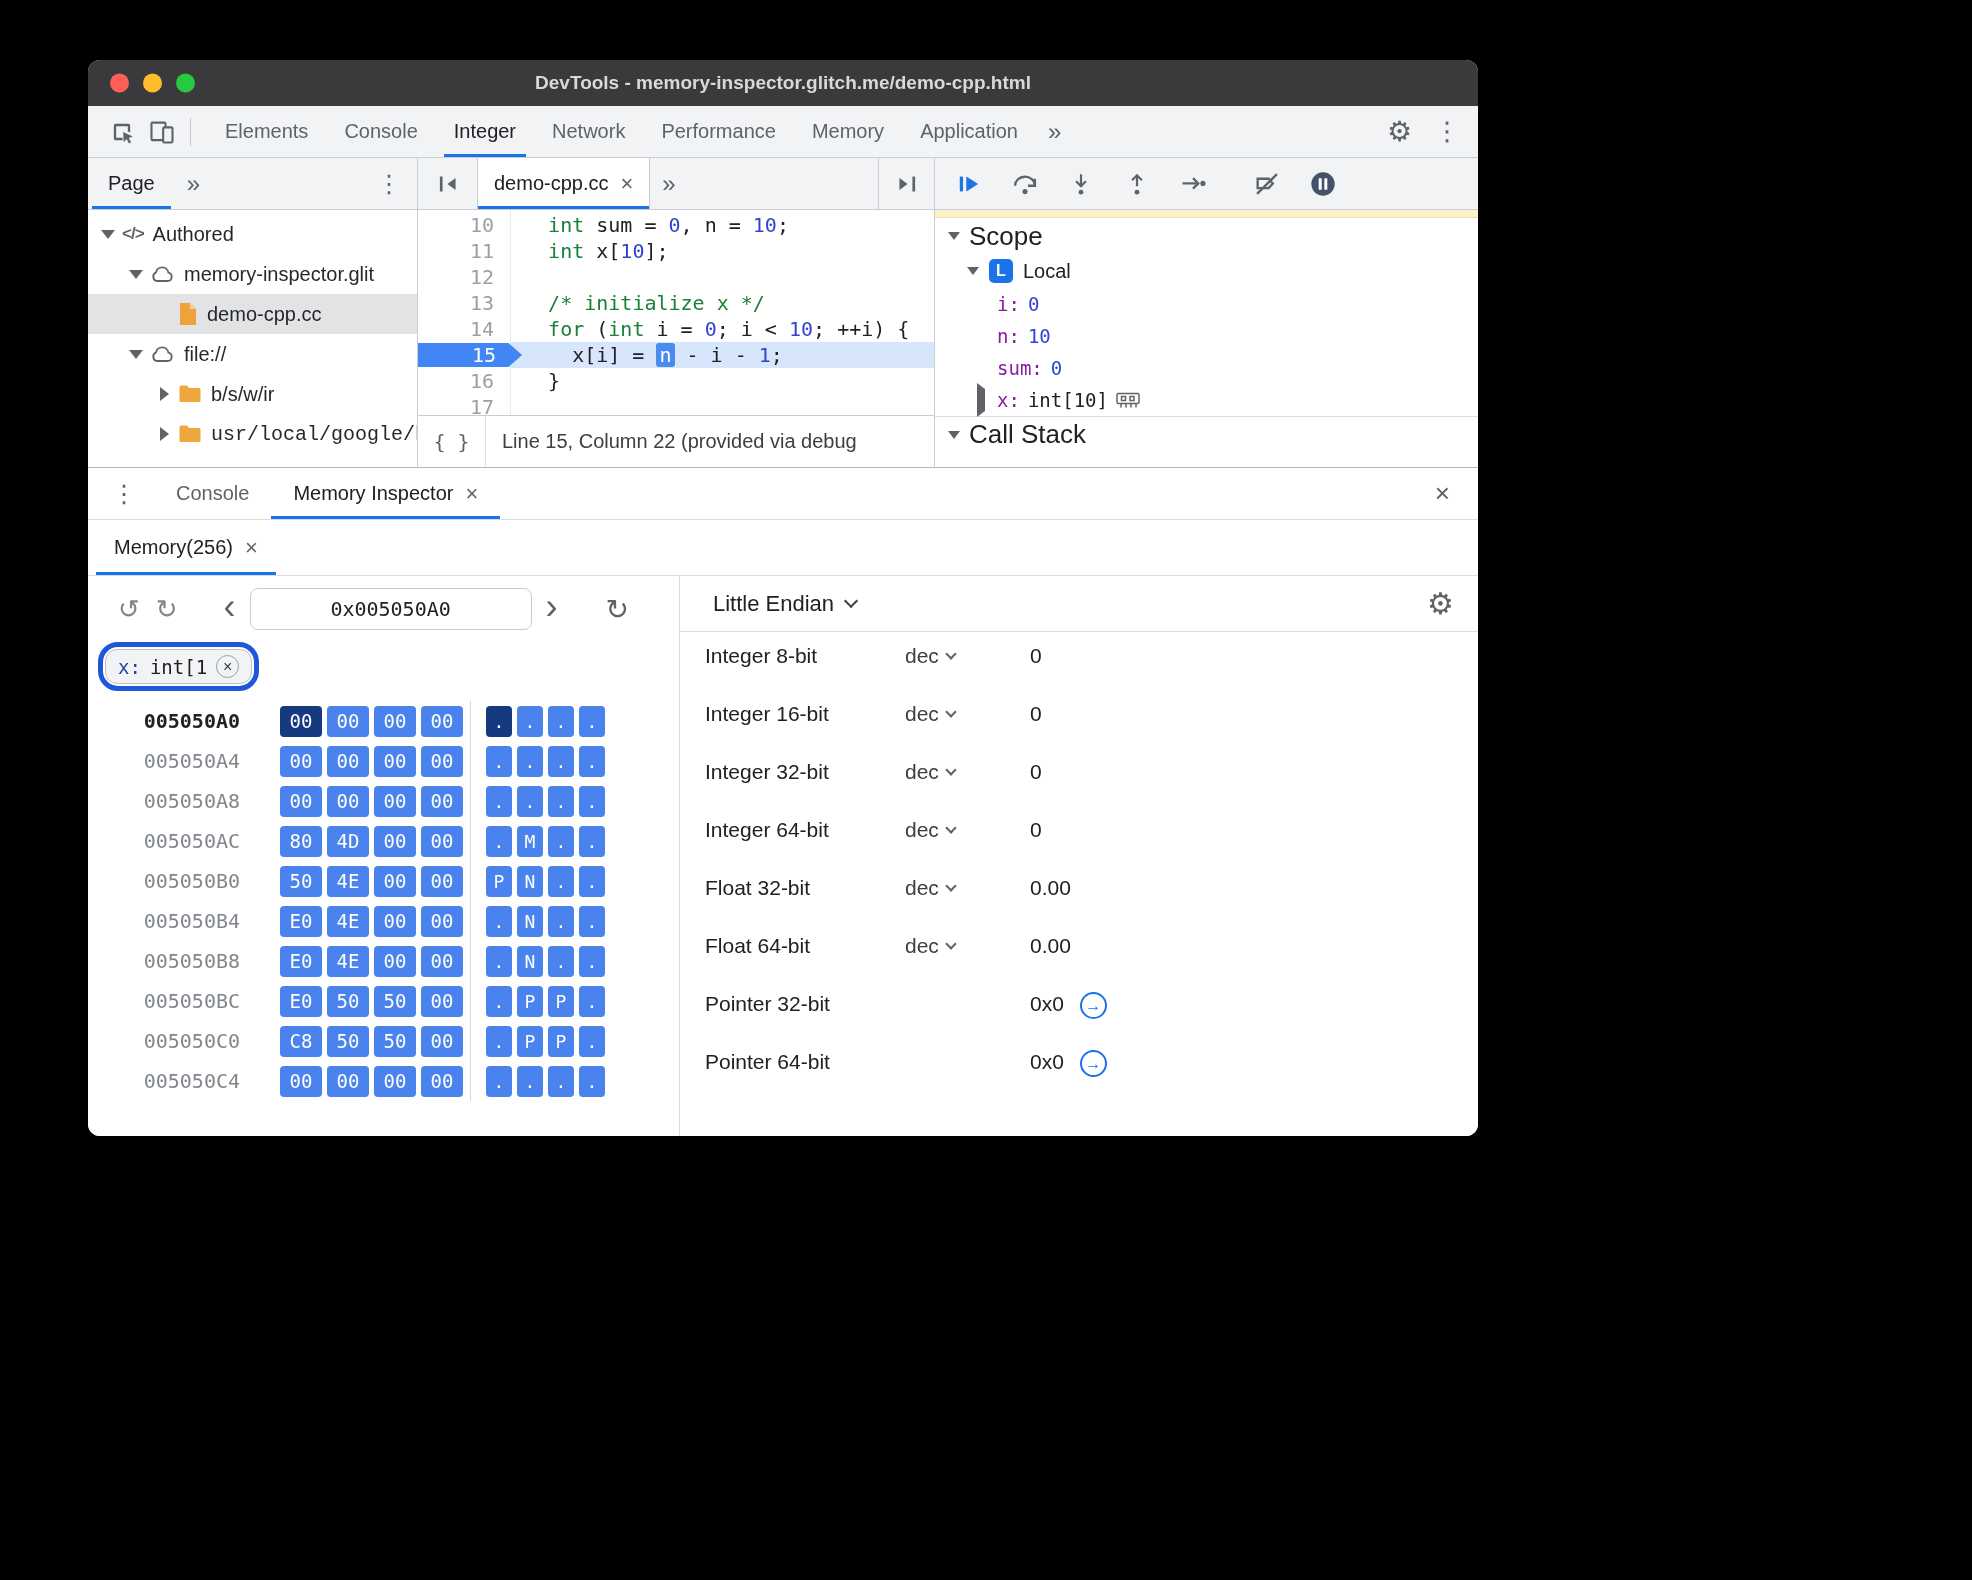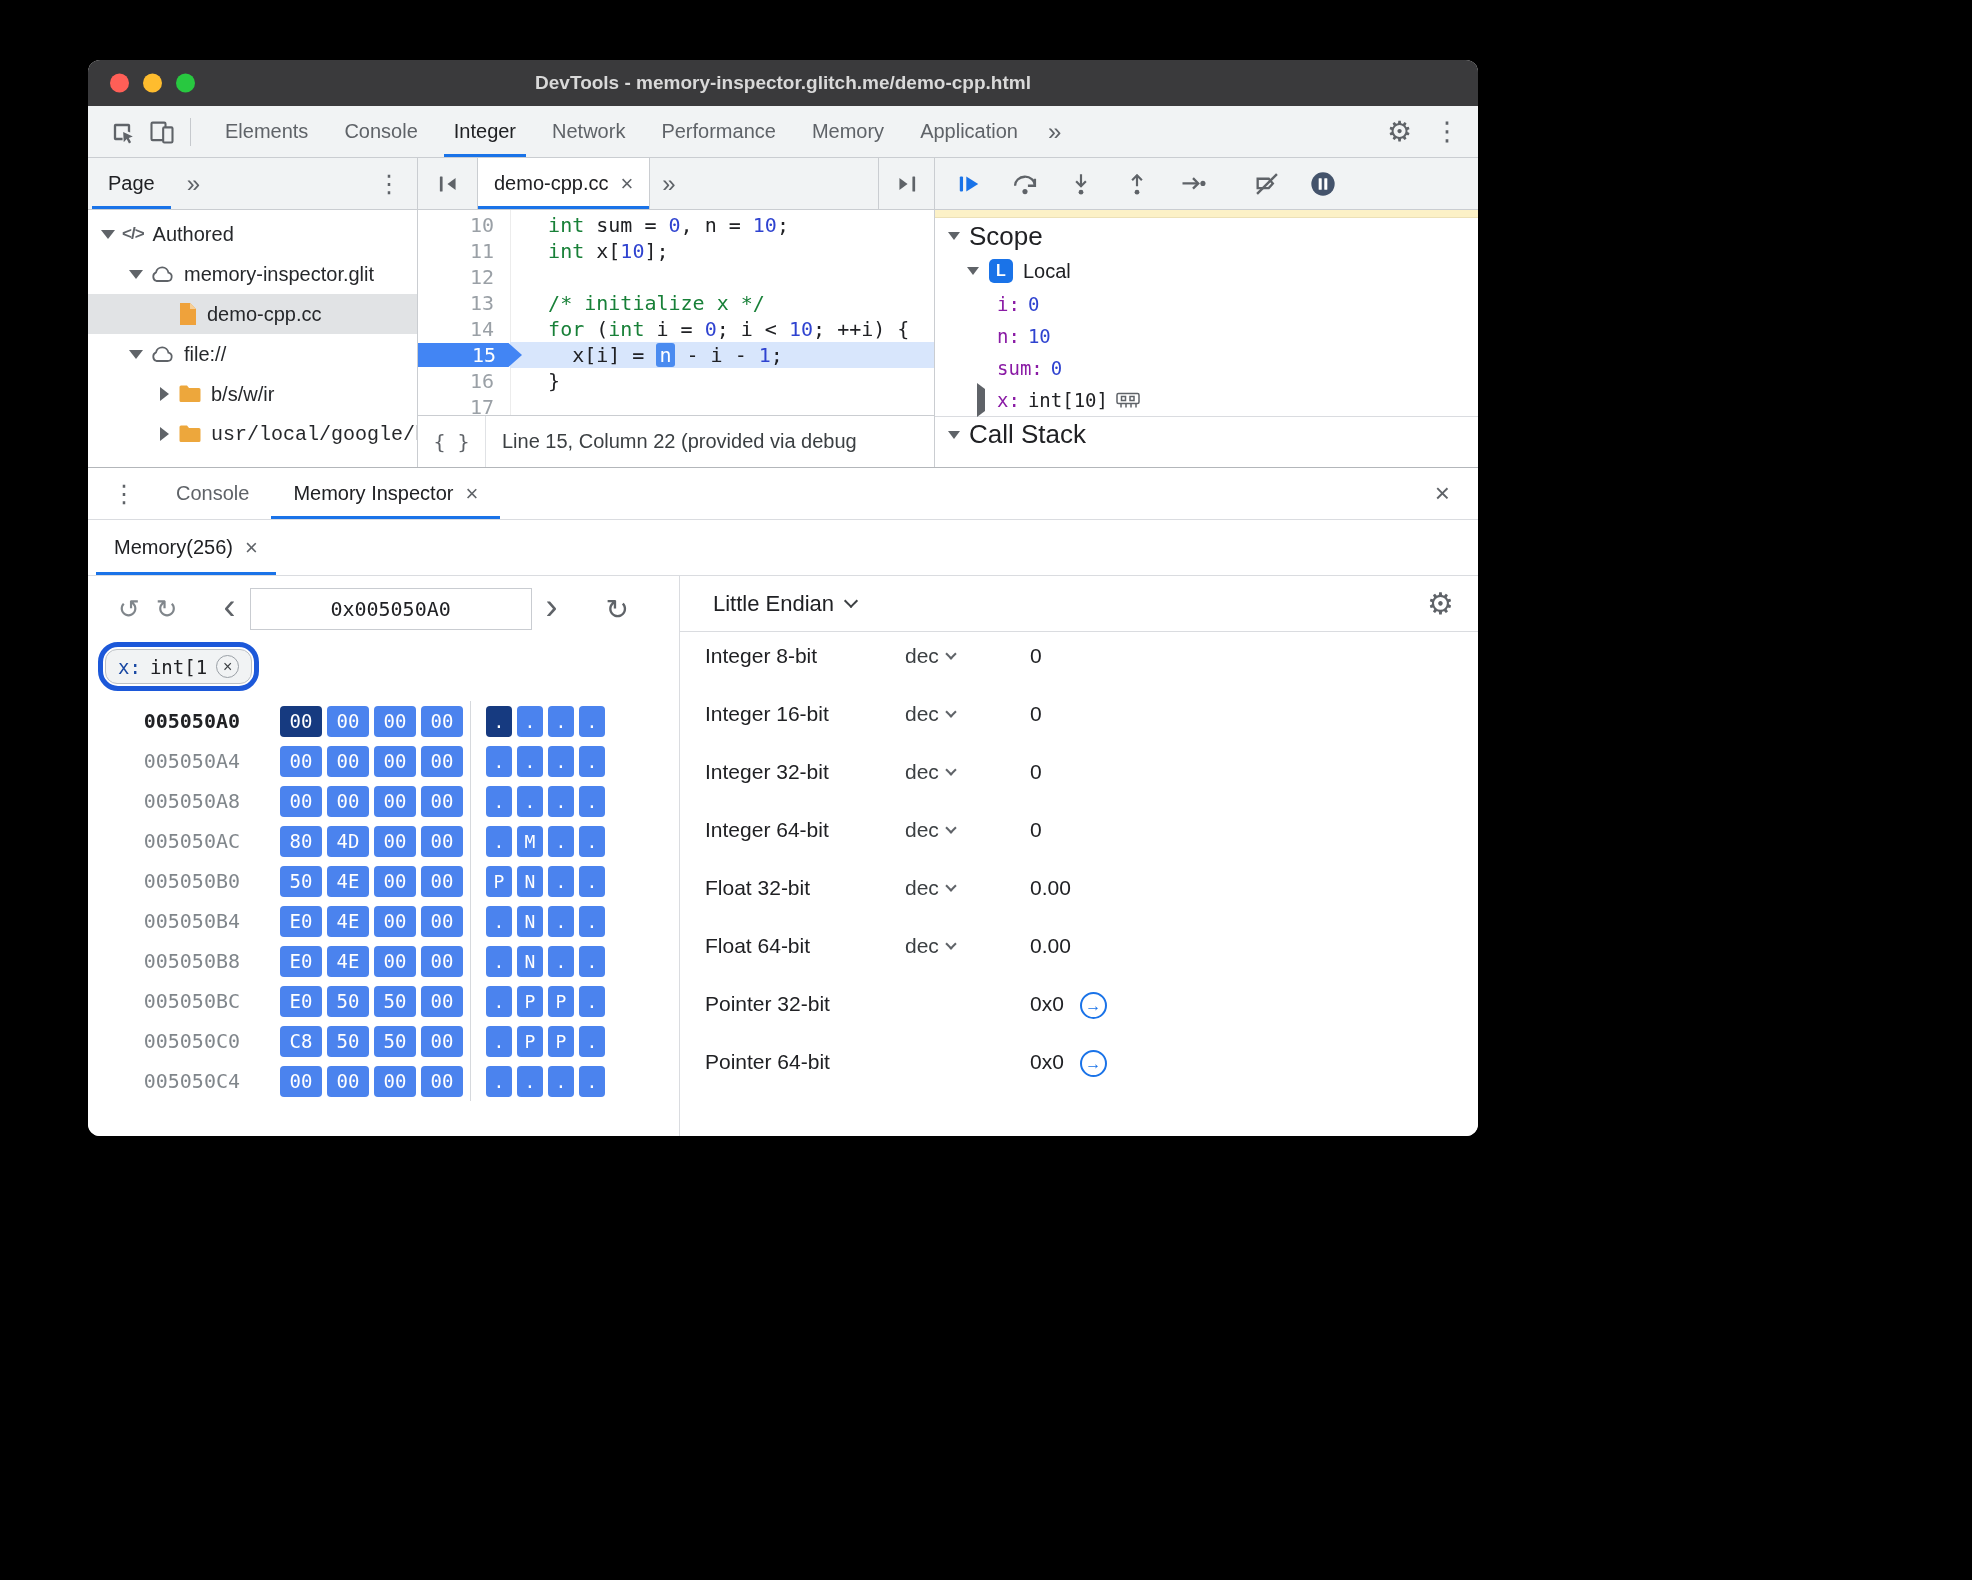--- a/index.html
+++ b/index.html
@@ -95,21 +95,21 @@
   .drawer-close { margin-left:auto; padding-right:28px; font-size:26px; color:#5f6368; }
   .drawer-strip2 { height:56px; background:#fff; border-bottom:1px solid #dadce0; display:flex; align-items:center; padding-left:8px; flex:0 0 auto; }
   .mem-tab { height:100%; display:flex; align-items:center; gap:12px; padding:0 18px; font-size:20px; color:#202124; position:relative; white-space:nowrap; }
   .mem-tab::after { content:""; position:absolute; left:0; right:0; bottom:0; height:3px; background:#1a73e8; }
 
   .inspector-body { flex:1; display:flex; overflow:hidden; }
   .mem-col { width:592px; border-right:1px solid #dadce0; flex:0 0 auto; overflow:hidden; }
   .mem-toolbar { display:flex; align-items:center; padding:12px 16px 0 22px; }
   .hist-icon { font-size:26px; color:#80868b; padding:0 8px; }
   .nav-chev { font-size:36px; color:#5f6368; padding:0 10px; line-height:1; margin-top:-4px; }
-  .addr-input { width:282px; height:42px; border:1px solid #c9ccd1; border-radius:0; text-align:center; font-family:"DejaVu Sans Mono",monospace; font-size:20px; color:#202124; background:#fff; outline:none; margin:0 4px; }
+  .addr-input { width:282px; height:42px; border:1px solid #c9ccd1; border-radius:8px; text-align:center; font-family:"DejaVu Sans Mono",monospace; font-size:20px; color:#202124; background:#fff; outline:none; margin:0 4px; }
   .refresh-icon { font-size:28px; color:#5f6368; margin-left:38px; }
   .chev-left { margin-left:28px; }
 
   .focus-ring { display:inline-flex; border:5px solid #1c58d9; border-radius:20px; padding:2px; margin:12px 0 0 10px; }
   .tag-chip { display:inline-flex; align-items:center; gap:9px; background:#f1f3f4; border:1px solid #bdc1c6; border-radius:12px; padding:5px 12px; font-family:"DejaVu Sans Mono",monospace; font-size:19px; }
   .chip-prefix { color:#1948a3; }
   .chip-label { color:#202124; }
   .chip-x { width:23px; height:23px; border-radius:50%; border:1px solid #9aa0a6; color:#3c4043; font-size:16px; display:flex; align-items:center; justify-content:center; font-family:"Liberation Sans",sans-serif; }
 
   .mem-grid { margin-top:10px; position:relative; }

